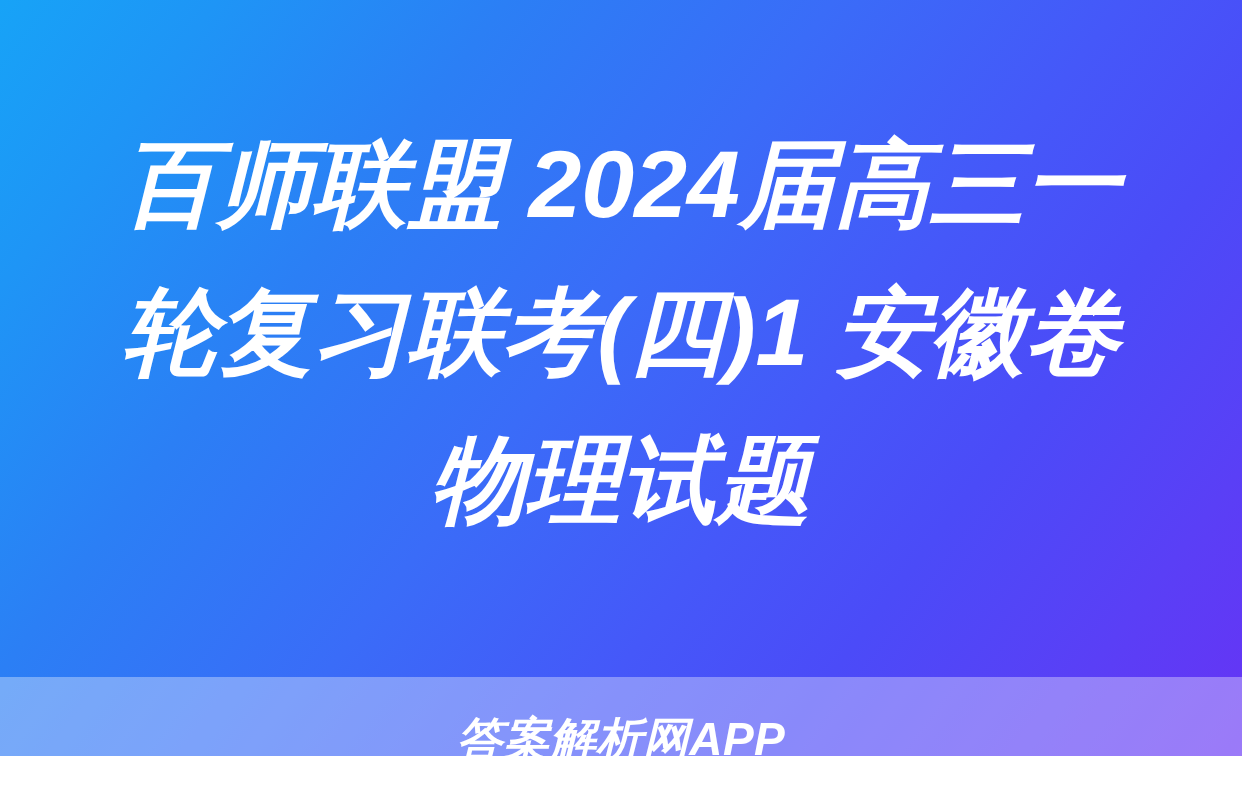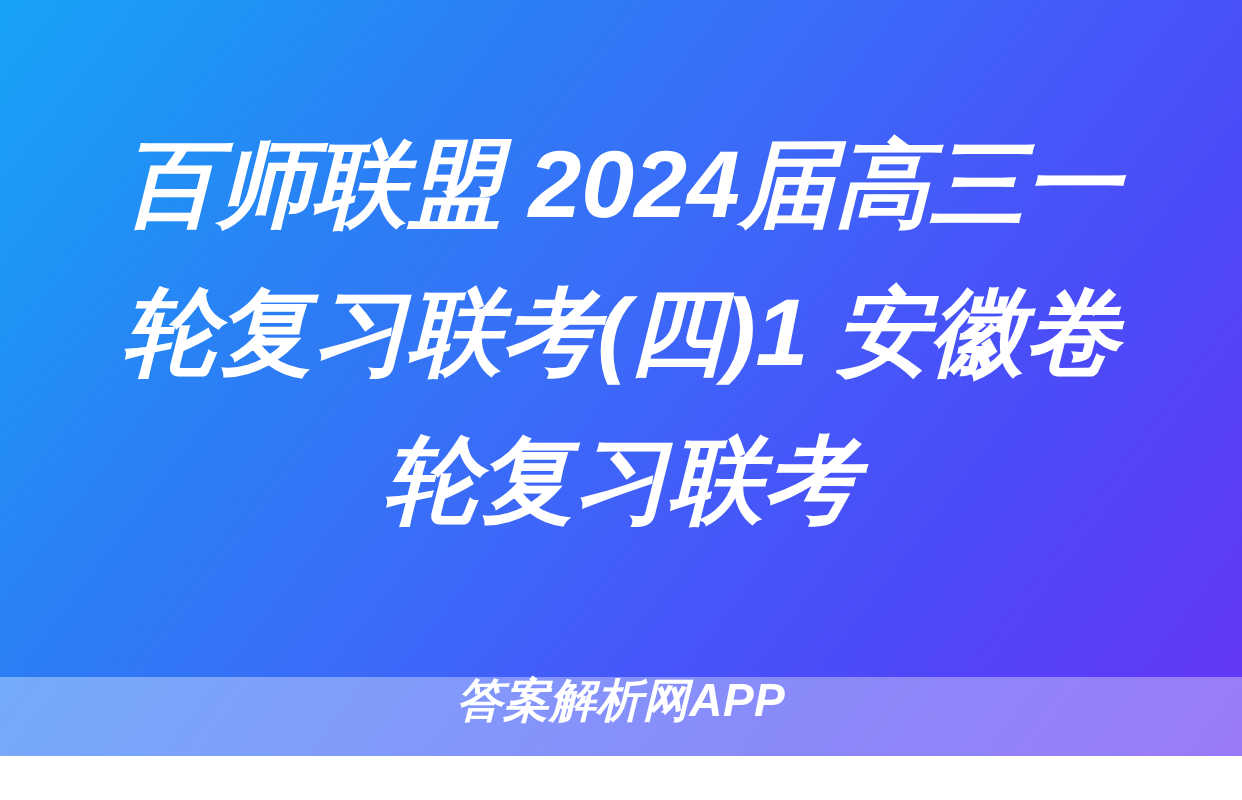--- a/index.html
+++ b/index.html
@@ -70,21 +70,21 @@
 
   
   .bottom-band {
     position: absolute;
     left: 0;
     top: 677px;
     width: 1242px;
     height: 123px;
     background: rgba(255, 255, 255, 0.35);
     display: flex;
-    align-items: flex-start;
+    align-items: center;
     justify-content: center;
   }
 
   .watermark {
     color: #ffffff;
     font-size: 46px;
     line-height: 46px;
     font-weight: 700;
     font-style: italic;
     letter-spacing: 0.5px;
@@ -93,20 +93,20 @@
   }
 </style>
 </head>
 <body>
 
 <div id="poster">
 
   <div class="title-block">
     <span class="title-line l1">百师联盟 2024届高三一</span>
     <span class="title-line l2">轮复习联考(四)1 安徽卷</span>
-    <span class="title-line l3">轮复习联考</span>
+    <span class="title-line l3">物理试题</span>
   </div>
 
   <div class="bottom-band">
     <span class="watermark">答案解析网APP</span>
   </div>
 
 </div>
 
 </body></html>

